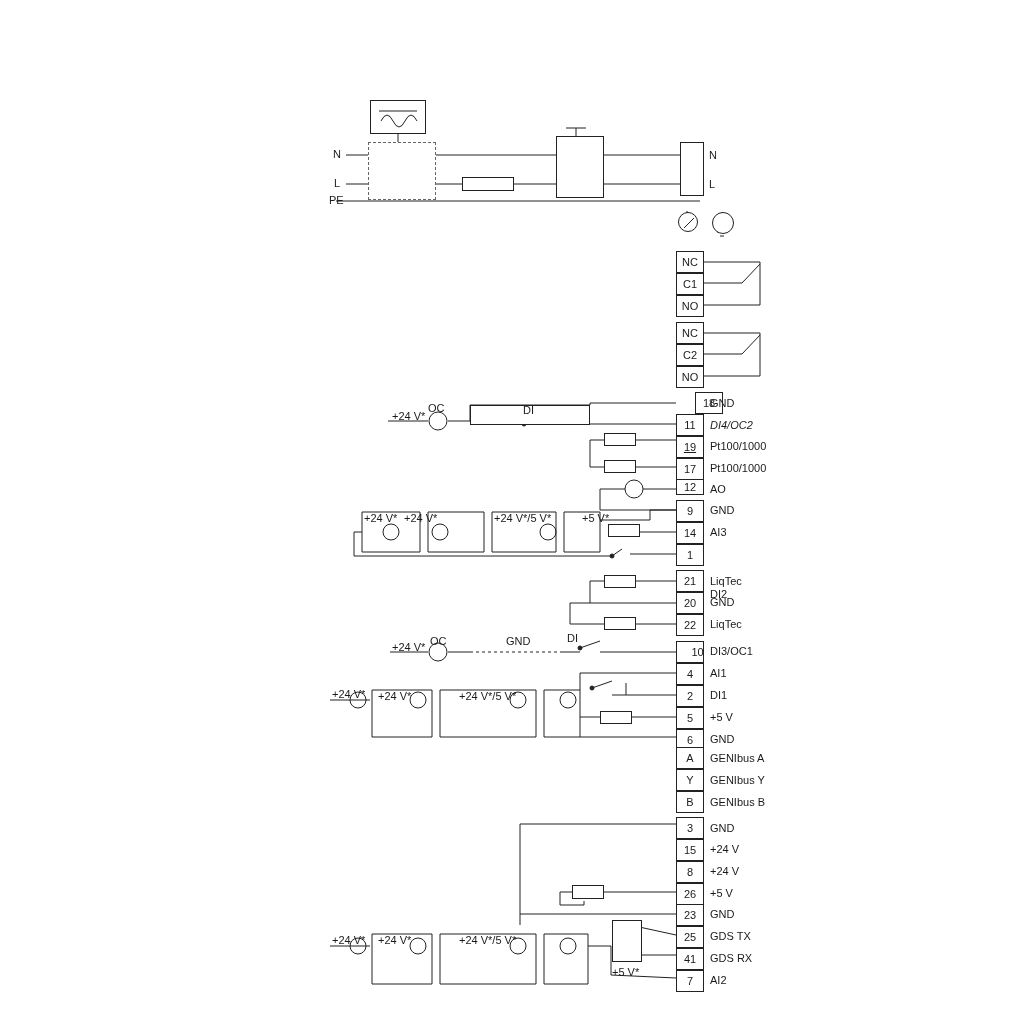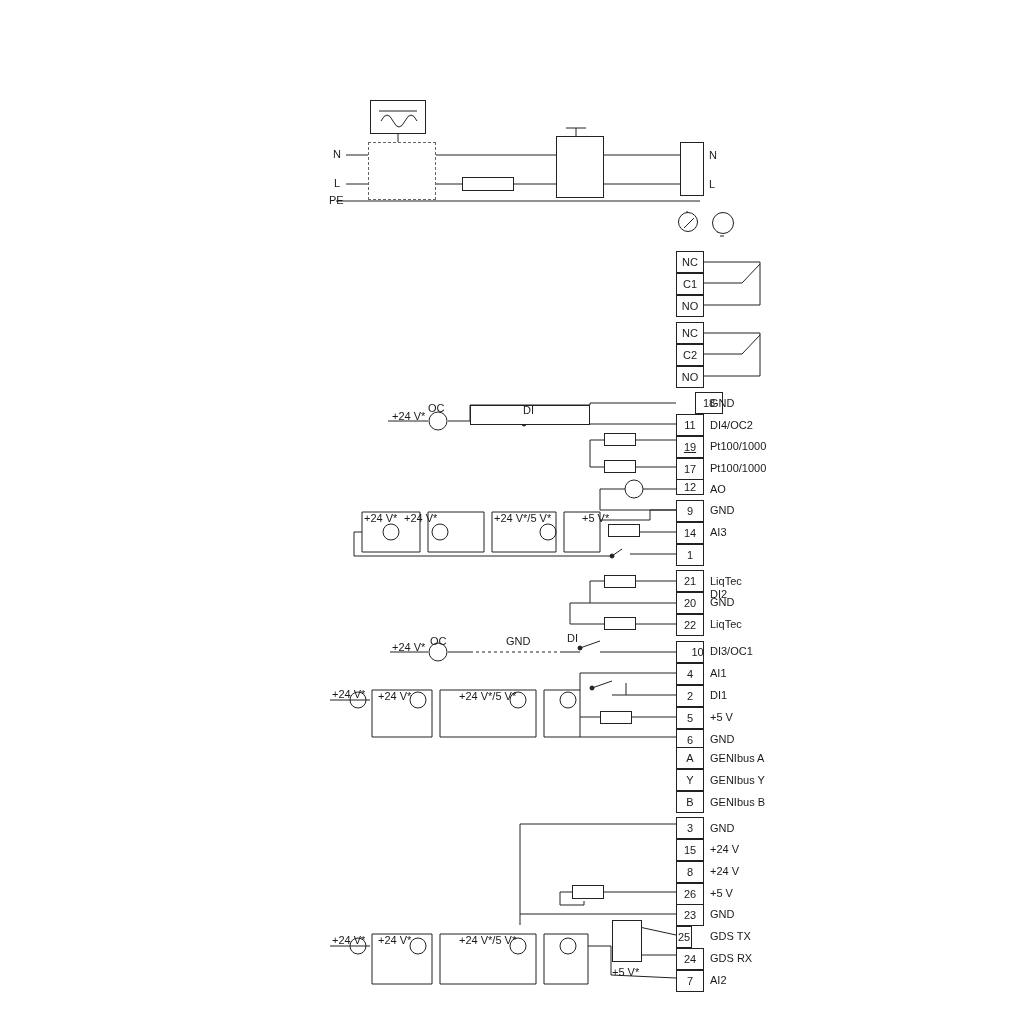--- a/index.html
+++ b/index.html
@@ -212,21 +212,21 @@
   <div class="term" style="left:676px;top:295px;width:28px;height:22px;">NO</div>
 
   <div class="term" style="left:676px;top:322px;width:28px;height:22px;">NC</div>
   <div class="term" style="left:676px;top:344px;width:28px;height:22px;">C2</div>
   <div class="term" style="left:676px;top:366px;width:28px;height:22px;">NO</div>
 
   <div class="term" style="left:676px;top:392px;width:28px;height:22px;margin-left:19px;">18</div>
   <div class="lbl" style="left:710px;top:397px;">GND</div>
 
   <div class="term" style="left:676px;top:414px;width:28px;height:22px;">11</div>
-  <div class="lbl" style="left:710px;top:419px;">DI4/OC2</div>
+  <div class="lbl" style="left:710px;top:419px;font-style:italic;">DI4/OC2</div>
 
   <div class="term" style="left:676px;top:436px;width:28px;height:22px;text-decoration:underline;">19</div>
   <div class="lbl" style="left:710px;top:440px;">Pt100/1000</div>
 
   <div class="term" style="left:676px;top:458px;width:28px;height:22px;">17</div>
   <div class="lbl" style="left:710px;top:462px;">Pt100/1000</div>
 
   <div class="term" style="left:676px;top:479px;width:28px;height:16px;">12</div>
   <div class="lbl" style="left:710px;top:483px;">AO</div>
 
@@ -280,24 +280,24 @@
 
   <div class="term" style="left:676px;top:861px;width:28px;height:22px;">8</div>
   <div class="lbl" style="left:710px;top:865px;">+24 V</div>
 
   <div class="term" style="left:676px;top:883px;width:28px;height:22px;">26</div>
   <div class="lbl" style="left:710px;top:887px;">+5 V</div>
 
   <div class="term" style="left:676px;top:904px;width:28px;height:22px;">23</div>
   <div class="lbl" style="left:710px;top:908px;">GND</div>
 
-  <div class="term" style="left:676px;top:926px;width:16px;height:22px;">25</div>
+  <div class="term" style="left:676px;top:926px;width:28px;height:22px;">25</div>
   <div class="lbl" style="left:710px;top:930px;">GDS TX</div>
 
-  <div class="term" style="left:676px;top:948px;width:28px;height:22px;">24</div>
+  <div class="term" style="left:676px;top:948px;width:28px;height:22px;">41</div>
   <div class="lbl" style="left:710px;top:952px;">GDS RX</div>
 
   <div class="term" style="left:676px;top:970px;width:28px;height:22px;">7</div>
   <div class="lbl" style="left:710px;top:974px;">AI2</div>
 
   <div class="box" style="left:470px;top:405px;width:120px;height:20px;"></div>
   <div class="res" style="left:604px;top:433px;width:32px;height:13px;"></div>
   <div class="res" style="left:604px;top:460px;width:32px;height:13px;"></div>
   <div class="res" style="left:608px;top:524px;width:32px;height:13px;"></div>
   <div class="res" style="left:604px;top:575px;width:32px;height:13px;"></div>

